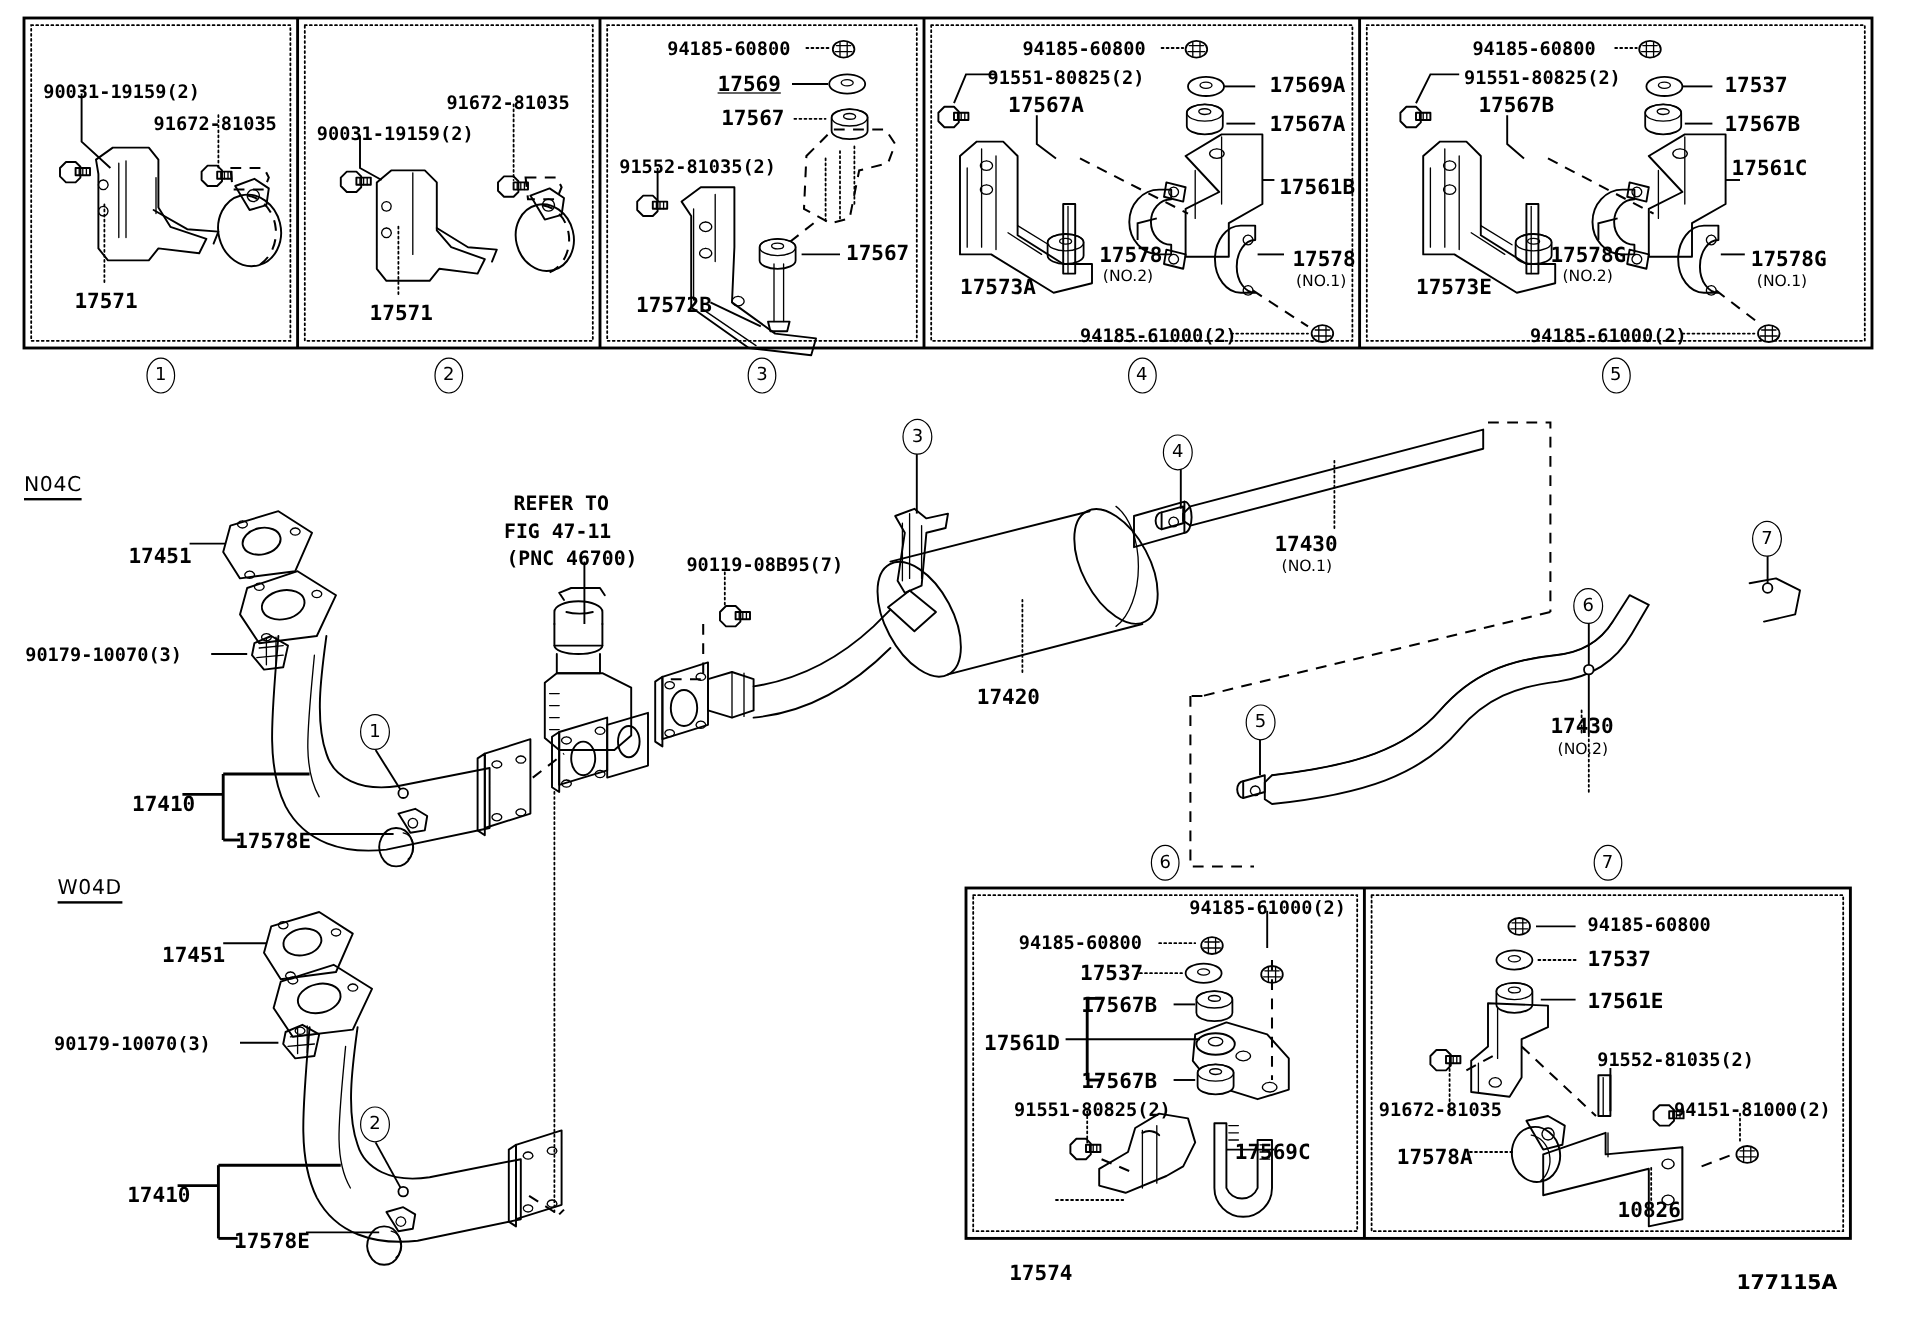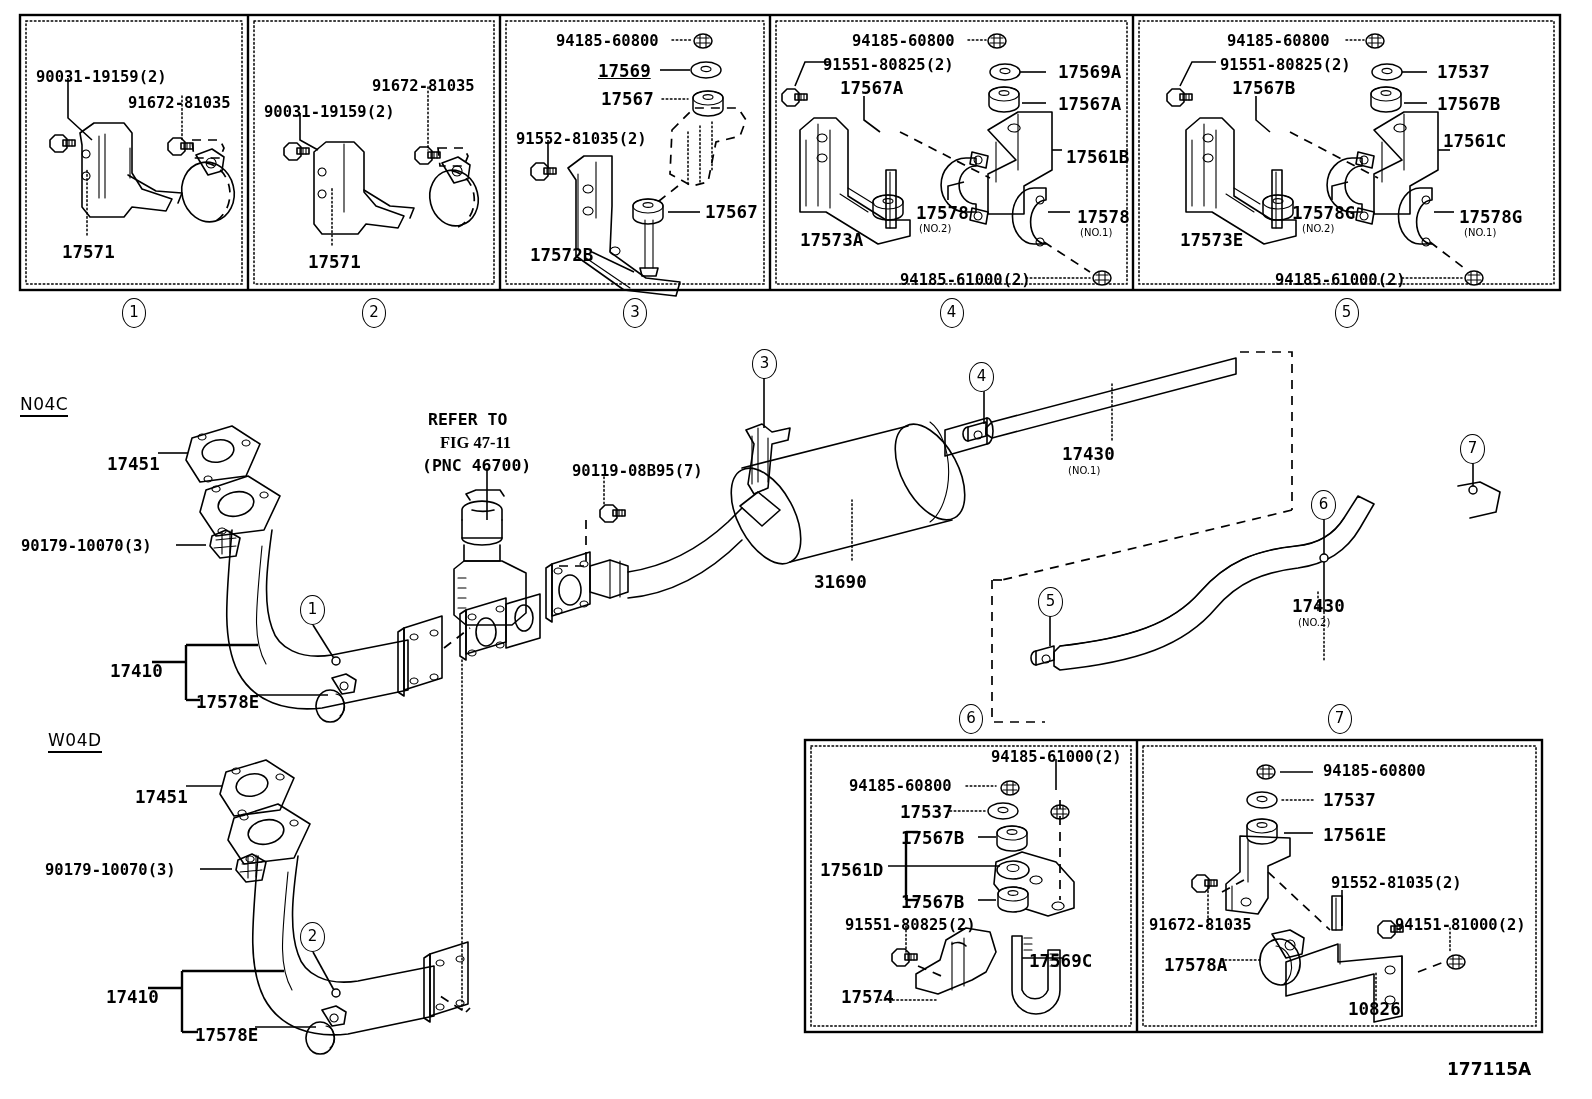--- a/index.html
+++ b/index.html
@@ -26,21 +26,21 @@
     font-family: "DejaVu Sans Mono", "Liberation Mono", monospace;
     font-weight: bold;
     color: #000;
     white-space: nowrap;
     letter-spacing: 0px;
     line-height: 1.05;
   }
   .lbl.s15 { font-size: 15.5px; }
   .lbl.s16 { font-size: 16.5px; }
   .lbl.s17 { font-size: 17.5px; }
-  .lbl.sub { font-size: 10px; font-weight: normal; font-family:"DejaVu Sans","Liberation Sans",sans-serif;}
+  .lbl.sub { font-size: 13px; font-weight: normal; font-family:"DejaVu Sans","Liberation Sans",sans-serif;}
   .grp-label {
     position:absolute;
     font-family: "DejaVu Sans", "Liberation Sans", sans-serif;
     font-size: 17px;
     font-weight: normal;
     color:#000;
     border-bottom: 2px solid #000;
     padding-bottom:1px;
     letter-spacing:0.5px;
   }
@@ -616,38 +616,38 @@
       <div class="lbl s15" style="left: 1275px; top: 272px;">94185-61000(2)</div>
       <div class="panelnum" style="left: 1334.5px; top: 298px;">5</div>
       <div class="lbl s15" style="left: 991px; top: 749px;">94185-61000(2)</div>
       <div class="lbl s15" style="left: 849px; top: 778px;">94185-60800</div>
       <div class="lbl s17" style="left: 900px; top: 803px;">17537</div>
       <div class="lbl s17" style="left: 901px; top: 829px;">17567B</div>
       <div class="lbl s17" style="left: 820px; top: 861px;">17561D</div>
       <div class="lbl s17" style="left: 901px; top: 893px;">17567B</div>
       <div class="lbl s15" style="left: 845px; top: 917px;">91551-80825(2)</div>
       <div class="lbl s17" style="left: 1029px; top: 952px;">17569C</div>
-      <div class="lbl s17" style="left: 841px; top: 988px;">17574</div>
+      <div class="lbl s17" style="left: 841px; top: 1053px;">17574</div>
       <div class="panelnum" style="left: 959px; top: 704px;">6</div>
       <div class="lbl s15" style="left: 1323px; top: 763px;">94185-60800</div>
       <div class="lbl s17" style="left: 1323px; top: 791px;">17537</div>
       <div class="lbl s17" style="left: 1323px; top: 826px;">17561E</div>
       <div class="lbl s15" style="left: 1331px; top: 875px;">91552-81035(2)</div>
       <div class="lbl s15" style="left: 1149px; top: 917px;">91672-81035</div>
       <div class="lbl s15" style="left: 1395px; top: 917px;">94151-81000(2)</div>
       <div class="lbl s17" style="left: 1164px; top: 956px;">17578A</div>
       <div class="lbl s17" style="left: 1348px; top: 1000px;">10826</div>
       <div class="panelnum" style="left: 1327.5px; top: 704px;">7</div>
       <div class="lbl s17" style="left: 107px; top: 455px;">17451</div>
       <div class="lbl s16" style="left: 428px; top: 411px;">REFER TO</div>
-      <div class="lbl s16" style="left: 440px; top: 434px; font-family: Liberation Serif, serif;">FIG 47-11</div>
+      <div class="lbl s16" style="left: 420px; top: 434px;">FIG 47-11</div>
       <div class="lbl s16" style="left: 422px; top: 457px;">(PNC 46700)</div>
       <div class="lbl s15" style="left: 572px; top: 463px;">90119-08B95(7)</div>
       <div class="lbl s15" style="left: 21px; top: 538px;">90179-10070(3)</div>
-      <div class="lbl s17" style="left: 814px; top: 573px;">31690</div>
+      <div class="lbl s17" style="left: 814px; top: 573px;">17420</div>
       <div class="lbl s17" style="left: 1062px; top: 445px;">17430</div>
       <div class="lbl sub" style="left: 1068px; top: 466px;">(NO.1)</div>
       <div class="lbl s17" style="left: 1292px; top: 597px;">17430</div>
       <div class="lbl sub" style="left: 1298px; top: 618px;">(NO.2)</div>
       <div class="lbl s17" style="left: 110px; top: 662px;">17410</div>
       <div class="lbl s17" style="left: 196px; top: 693px;">17578E</div>
       <div class="lbl s17" style="left: 135px; top: 788px;">17451</div>
       <div class="lbl s15" style="left: 45px; top: 862px;">90179-10070(3)</div>
       <div class="lbl s17" style="left: 106px; top: 988px;">17410</div>
       <div class="lbl s17" style="left: 195px; top: 1026px;">17578E</div>

